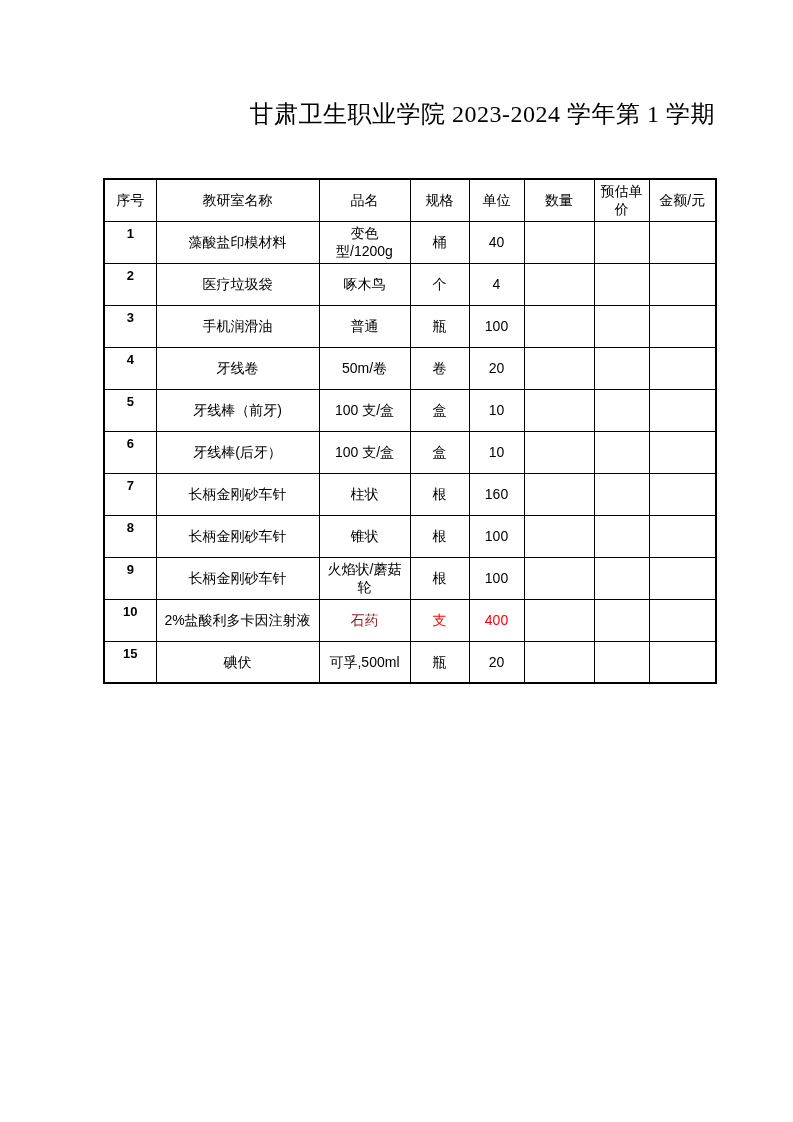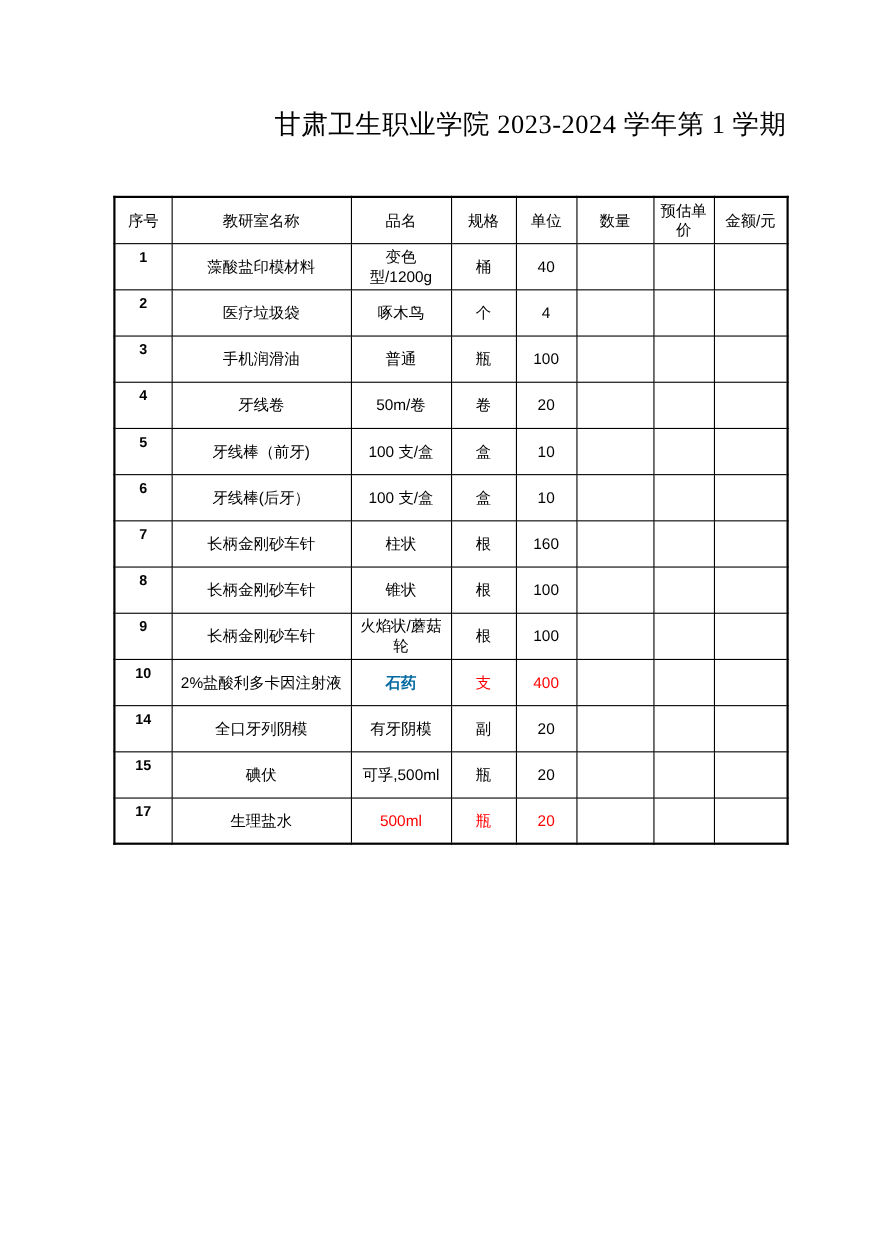--- a/index.html
+++ b/index.html
@@ -179,53 +179,33 @@
       <td>火焰状/蘑菇轮</td>
       <td>根</td>
       <td class="qty">100</td>
       <td></td>
       <td></td>
       <td></td>
     </tr>
         <tr>
       <td class="num">10</td>
       <td>2%盐酸利多卡因注射液</td>
-      <td style="color: #0369a1; font-weight: bold;">石药</td>
+      <td style="color: #7f1d1d;">石药</td>
       <td style="color: rgb(255, 0, 0);">支</td>
       <td class="qty" style="color: rgb(255, 0, 0);">400</td>
-      <td></td>
-      <td></td>
-      <td></td>
-    </tr>
-        <tr>
-      <td class="num">14</td>
-      <td>全口牙列阴模</td>
-      <td>有牙阴模</td>
-      <td>副</td>
-      <td class="qty">20</td>
       <td></td>
       <td></td>
       <td></td>
     </tr>
         <tr>
       <td class="num">15</td>
       <td>碘伏</td>
       <td>可孚,500ml</td>
       <td>瓶</td>
       <td class="qty">20</td>
       <td></td>
       <td></td>
       <td></td>
     </tr>
-        <tr>
-      <td class="num">17</td>
-      <td>生理盐水</td>
-      <td style="color: rgb(255, 0, 0);">500ml</td>
-      <td style="color: rgb(255, 0, 0);">瓶</td>
-      <td class="qty" style="color: rgb(255, 0, 0);">20</td>
-      <td></td>
-      <td></td>
-      <td></td>
-    </tr>
       </tbody>
   </table>
 
 </div>
 
 </body></html>

